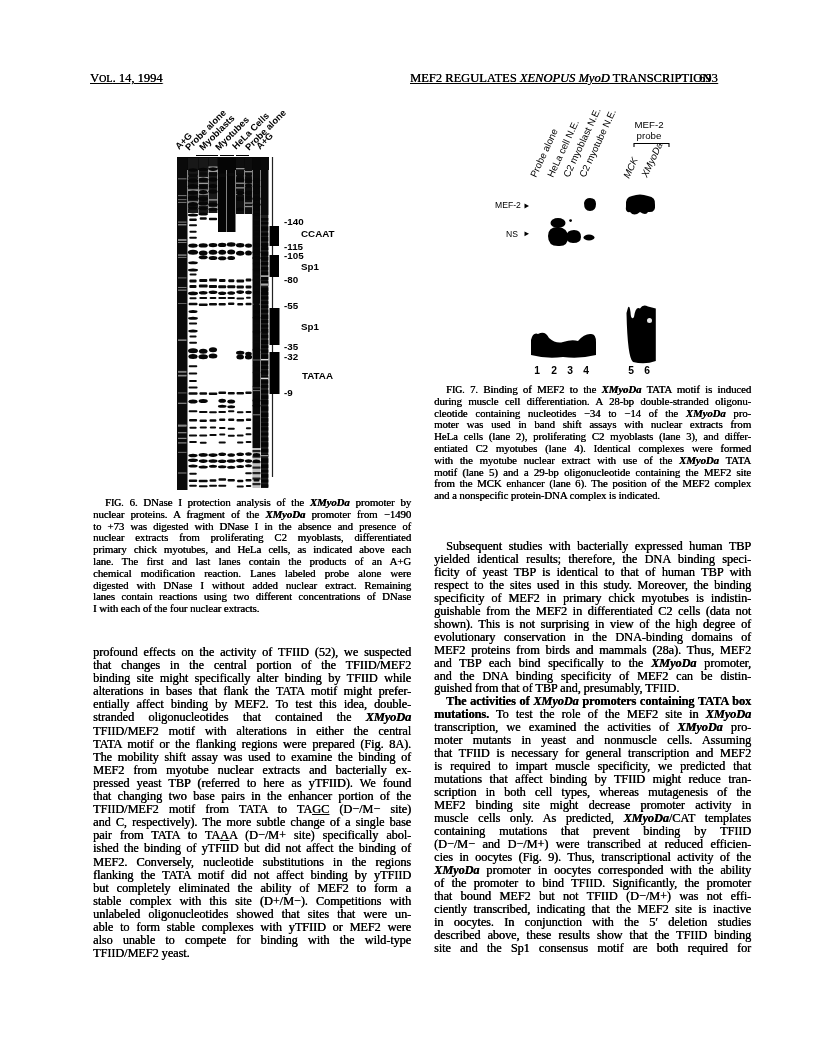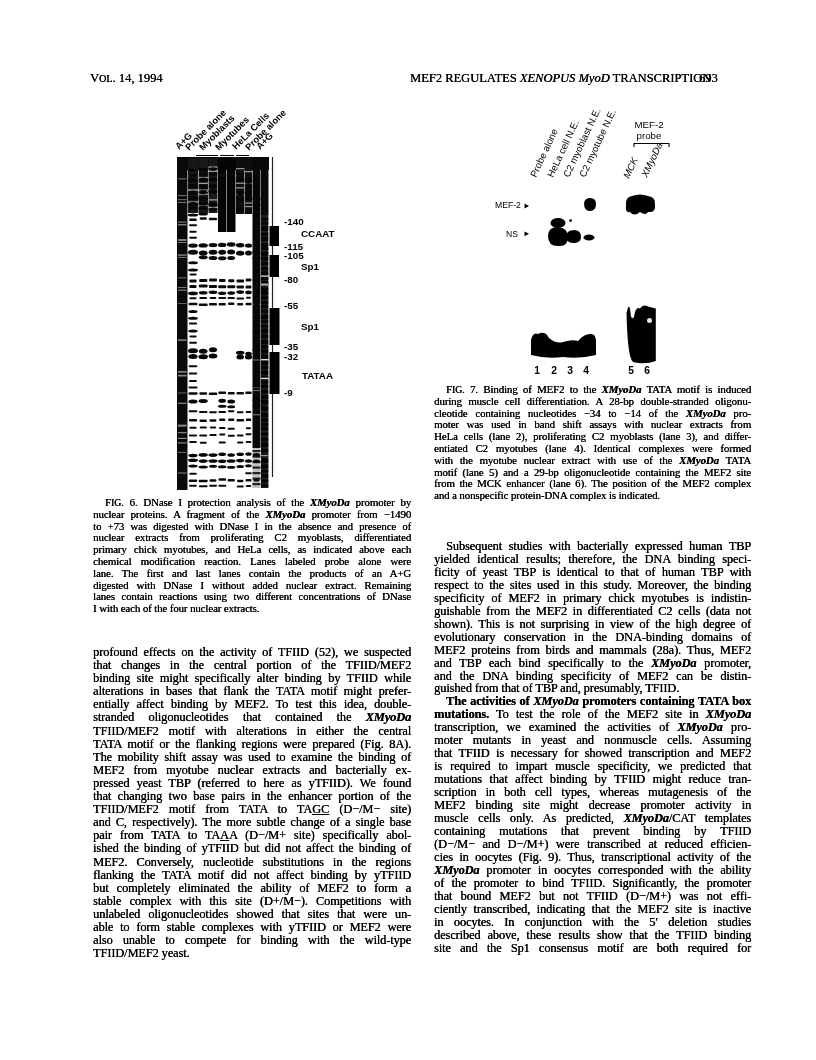--- a/index.html
+++ b/index.html
@@ -3,21 +3,21 @@
 <meta charset="utf-8">
 <style>
 html,body { margin:0; padding:0; background:#fff; }
 body { width:816px; height:1060px; position:relative;
   font-family:"Liberation Serif", serif; color:#000; }
 .tb { position:absolute; font-size:12.4px; letter-spacing:-0.12px; line-height:13.1px; text-shadow:0.3px 0 0 #000; }
 .cap { font-size:10.9px; line-height:11.8px; }
 .ln { overflow:visible; white-space:nowrap; }
 .jl { text-align:justify; text-align-last:justify; white-space:nowrap; }
 .sc { font-size:9.8px; }
-.hdr { position:absolute; top:71px; font-size:12.5px; text-shadow:0.3px 0 0 #000; }
+.hdr { position:absolute; top:71px; font-size:12.5px; text-shadow:0.3px 0 0 #000;text-decoration:underline; }
 .rb { line-height:12.95px; }
 svg text.glab { font-family:"Liberation Sans",sans-serif; font-size:9.3px; font-weight:bold; }
 svg text.glab7 { font-family:"Liberation Sans",sans-serif; font-size:9.7px; }
 svg text.mk { font-family:"Liberation Sans",sans-serif; font-size:9.8px; font-weight:bold; }
 svg text.sm { font-family:"Liberation Sans",sans-serif; font-size:8.6px; }
 </style>
 </head>
 <body>
 
 <div class="hdr" style="left:90px;">V<span style="font-size:10px;">OL</span>. 14, 1994</div>
@@ -532,22 +532,22 @@
 <text x="647" y="374" class="glab7" text-anchor="middle" style="font-size:10.3px;font-weight:bold;">6</text>
 </g>
 </svg>
 
 <div class="tb cap" style="left:93px;top:497px;width:318px;">
 <div class="ln jl" style="text-indent:12px;">F<span class="sc">IG</span>. 6. DNase I protection analysis of the <i><b>XMyoDa</b></i> promoter by</div>
 <div class="ln jl" style="">nuclear proteins. A fragment of the <i><b>XMyoDa</b></i> promoter from −1490</div>
 <div class="ln jl" style="">to +73 was digested with DNase I in the absence and presence of</div>
 <div class="ln jl" style="">nuclear extracts from proliferating C2 myoblasts, differentiated</div>
 <div class="ln jl" style="">primary chick myotubes, and HeLa cells, as indicated above each</div>
+<div class="ln jl" style="">lane. The first and last lanes contain the products of an A+G</div>
 <div class="ln jl" style="">chemical modification reaction. Lanes labeled probe alone were</div>
-<div class="ln jl" style="">lane. The first and last lanes contain the products of an A+G</div>
 <div class="ln jl" style="">digested with DNase I without added nuclear extract. Remaining</div>
 <div class="ln jl" style="">lanes contain reactions using two different concentrations of DNase</div>
 <div class="ln" style="">I with each of the four nuclear extracts.</div>
 </div>
 
 <div class="tb cap" style="left:434px;top:384px;width:317px;">
 <div class="ln jl" style="text-indent:12px;">F<span class="sc">IG</span>. 7. Binding of MEF2 to the <i><b>XMyoDa</b></i> TATA motif is induced</div>
 <div class="ln jl" style="">during muscle cell differentiation. A 28-bp double-stranded oligonu-</div>
 <div class="ln jl" style="">cleotide containing nucleotides −34 to −14 of the <i><b>XMyoDa</b></i> pro-</div>
 <div class="ln jl" style="">moter was used in band shift assays with nuclear extracts from</div>
@@ -596,21 +596,21 @@
 <div class="ln jl" style="">shown). This is not surprising in view of the high degree of</div>
 <div class="ln jl" style="">evolutionary conservation in the DNA-binding domains of</div>
 <div class="ln jl" style="">MEF2 proteins from birds and mammals (28a). Thus, MEF2</div>
 <div class="ln jl" style="">and TBP each bind specifically to the <i><b>XMyoDa</b></i> promoter,</div>
 <div class="ln jl" style="">and the DNA binding specificity of MEF2 can be distin-</div>
 <div class="ln" style="">guished from that of TBP and, presumably, TFIID.</div>
 <div class="ln jl" style="text-indent:12px;"><b>The activities of <i><b>XMyoDa</b></i> promoters containing TATA box</b></div>
 <div class="ln jl" style=""><b>mutations.</b> To test the role of the MEF2 site in <i><b>XMyoDa</b></i></div>
 <div class="ln jl" style="">transcription, we examined the activities of <i><b>XMyoDa</b></i> pro-</div>
 <div class="ln jl" style="">moter mutants in yeast and nonmuscle cells. Assuming</div>
-<div class="ln jl" style="">that TFIID is necessary for showed transcription and MEF2</div>
+<div class="ln jl" style="">that TFIID is necessary for general transcription and MEF2</div>
 <div class="ln jl" style="">is required to impart muscle specificity, we predicted that</div>
 <div class="ln jl" style="">mutations that affect binding by TFIID might reduce tran-</div>
 <div class="ln jl" style="">scription in both cell types, whereas mutagenesis of the</div>
 <div class="ln jl" style="">MEF2 binding site might decrease promoter activity in</div>
 <div class="ln jl" style="">muscle cells only. As predicted, <i><b>XMyoDa</b></i>/CAT templates</div>
 <div class="ln jl" style="">containing mutations that prevent binding by TFIID</div>
 <div class="ln jl" style="">(D−/M− and D−/M+) were transcribed at reduced efficien-</div>
 <div class="ln jl" style="">cies in oocytes (Fig. 9). Thus, transcriptional activity of the</div>
 <div class="ln jl" style=""><i><b>XMyoDa</b></i> promoter in oocytes corresponded with the ability</div>
 <div class="ln jl" style="">of the promoter to bind TFIID. Significantly, the promoter</div>

